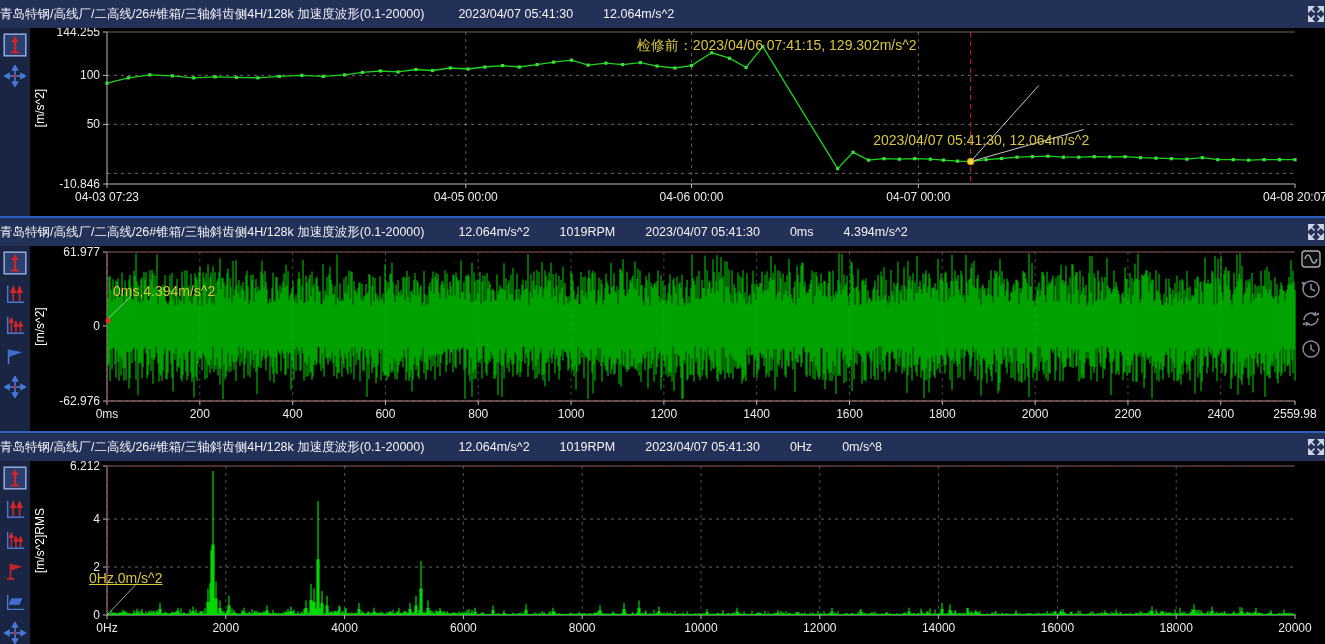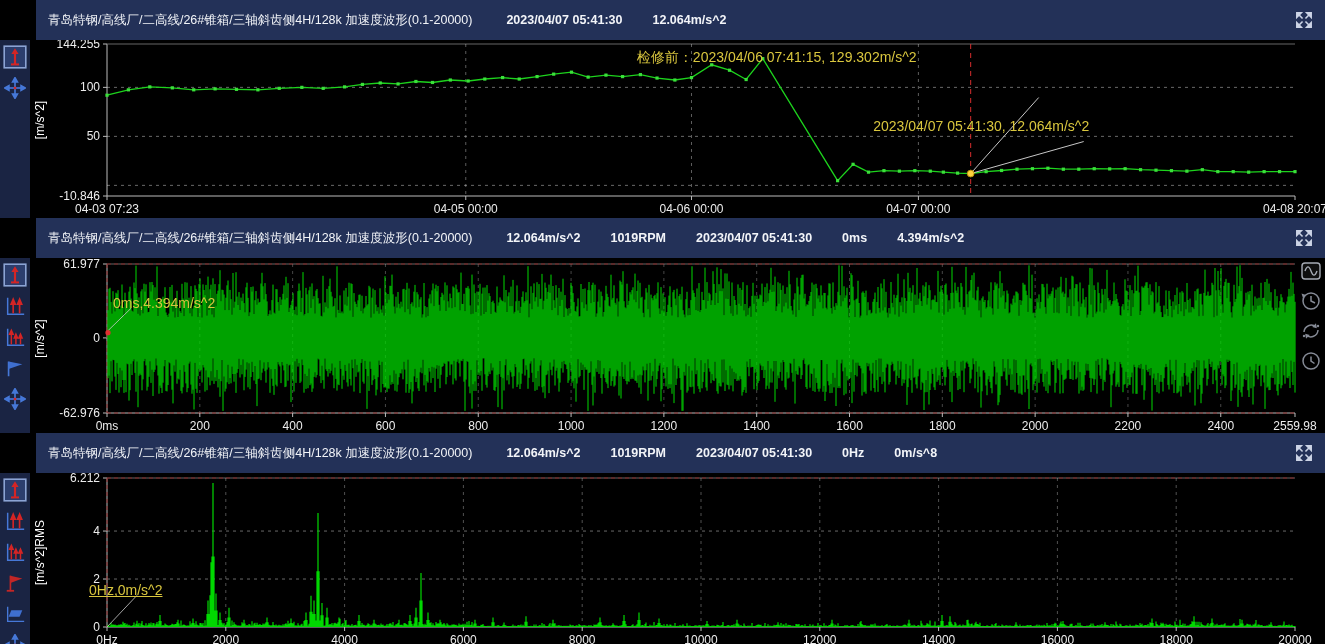--- a/index.html
+++ b/index.html
@@ -1,22 +1,22 @@
 <!DOCTYPE html>
 <html><head>
 <meta charset="utf-8">
 <style>
   html,body{margin:0;padding:0;background:#0b1022;width:1325px;height:644px;overflow:hidden;
     font-family:"Liberation Sans","DejaVu Sans",sans-serif;}
   .panel{position:relative;background:#000;box-sizing:border-box;}
   .panel.sep{border-bottom:2px solid #2f5fbe;}
-  .hdr{height:40px;background:#233158;display:flex;align-items:center;color:#f2f4f8;
-    font-size:12.5px;padding:0 12px;box-sizing:border-box;margin-left:36px;}
+  .hdr{height:28px;background:#233158;display:flex;align-items:center;color:#f2f4f8;
+    font-size:12.5px;padding:0 0;box-sizing:border-box;}
   .hdr .title{margin-right:34px;white-space:nowrap;}
-  .hdr .hitem{margin-right:30px;white-space:nowrap;font-weight:bold;}
+  .hdr .hitem{margin-right:30px;white-space:nowrap;}
   .hdr .expand{margin-left:auto;display:flex;align-items:center;cursor:pointer;}
   .pbody{display:flex;}
   .sidebar{width:30px;background:#1a2443;display:flex;flex-direction:column;align-items:center;
     padding-top:5px;gap:7px;box-sizing:border-box;}
   .icbtn{width:24px;height:24px;display:flex;align-items:center;justify-content:center;cursor:pointer;}
   .chart-body{position:relative;flex:1;background:#000;}
   .plot{position:absolute;left:0;top:0;width:100%;height:100%;display:block;}
   .ann{position:absolute;color:#d9c63e;font-size:14px;white-space:nowrap;z-index:3;}
   .overlay{position:absolute;right:3px;top:2px;display:flex;flex-direction:column;gap:8px;z-index:4;opacity:.8;}
   .overlay .icbtn{width:22px;height:22px;}
@@ -234,21 +234,21 @@
           <rect x="1201.624" y="130.0507566037614" width="3.2" height="3.2" fill="#3ae03a"></rect>
           <rect x="1217.068" y="130.54075989194138" width="3.2" height="3.2" fill="#3ae03a"></rect>
           <rect x="1232.5120000000002" y="130.0507566037614" width="3.2" height="3.2" fill="#3ae03a"></rect>
           <rect x="1247.9560000000001" y="130.0507566037614" width="3.2" height="3.2" fill="#3ae03a"></rect>
           <rect x="1263.4" y="130.0507566037614" width="3.2" height="3.2" fill="#3ae03a"></rect>
           <line x1="940.6759999999999" y1="133.54804933559421" x2="1008.6759999999999" y2="57.548049335594214" stroke="#ddd" stroke-width="1" opacity="0.9"></line>
           <line x1="940.6759999999999" y1="133.54804933559421" x2="1053.676" y2="101.54804933559421" stroke="#ddd" stroke-width="1" opacity="0.9"></line>
           <circle cx="940.6759999999999" cy="133.54804933559421" r="3.4" fill="#ffd23e" stroke="#b8900a" stroke-width="1"></circle>
         </svg>
       <div class="ann" id="ann-t0" style="left: 606.848px; top: 8.56px;">检修前：2023/04/06 07:41:15, 129.302m/s^2</div>
-      <div class="ann" id="ann-t2" style="left: 843.26px; top: 78px;">2023/04/07 05:41:30, 12.064m/s^2</div>
+      <div class="ann" id="ann-t2" style="left: 843.26px; top: 104px;">2023/04/07 05:41:30, 12.064m/s^2</div>
     </div>
   </div>
 </div>
 
 <div class="panel sep" style="height:215px">
   <div class="hdr">
     <span class="title">青岛特钢/高线厂/二高线/26#锥箱/三轴斜齿侧4H/128k 加速度波形(0.1-20000)</span>
     <span class="hitem">12.064m/s^2</span>
     <span class="hitem">1019RPM</span>
     <span class="hitem">2023/04/07 05:41:30</span>

